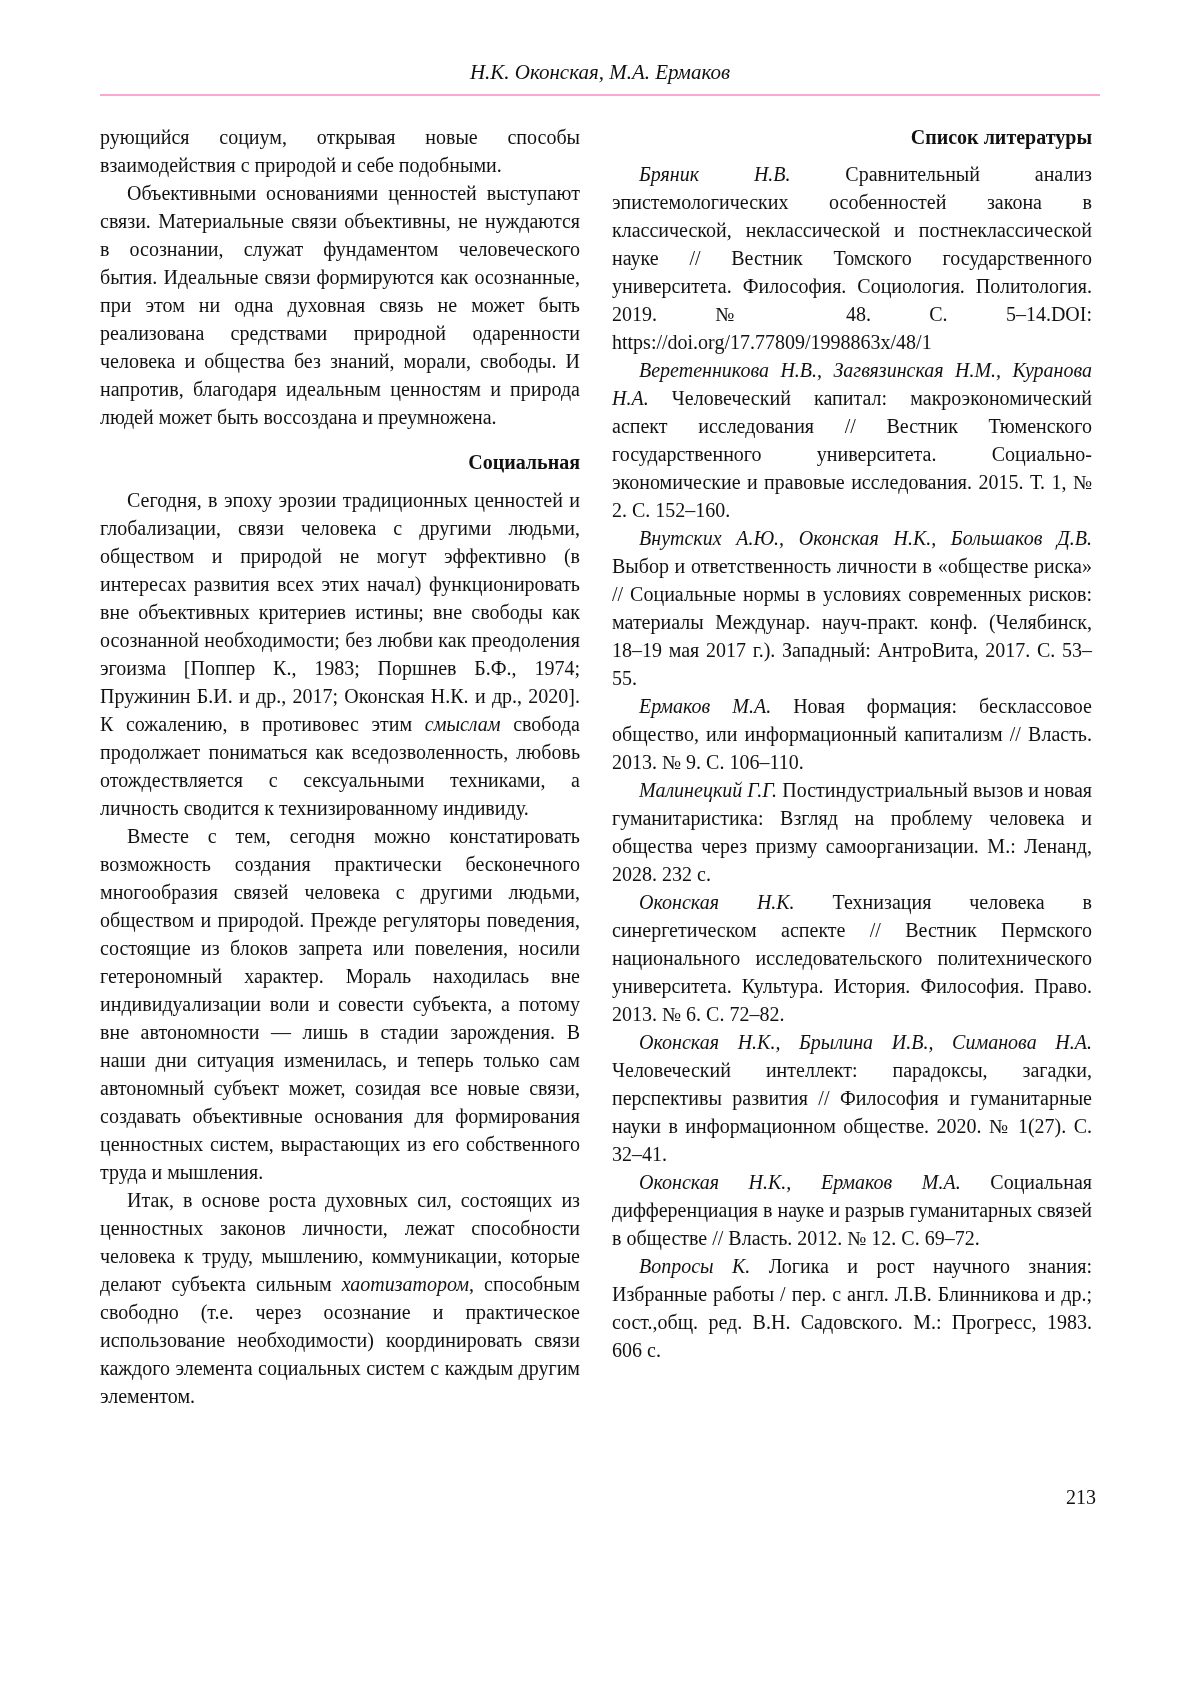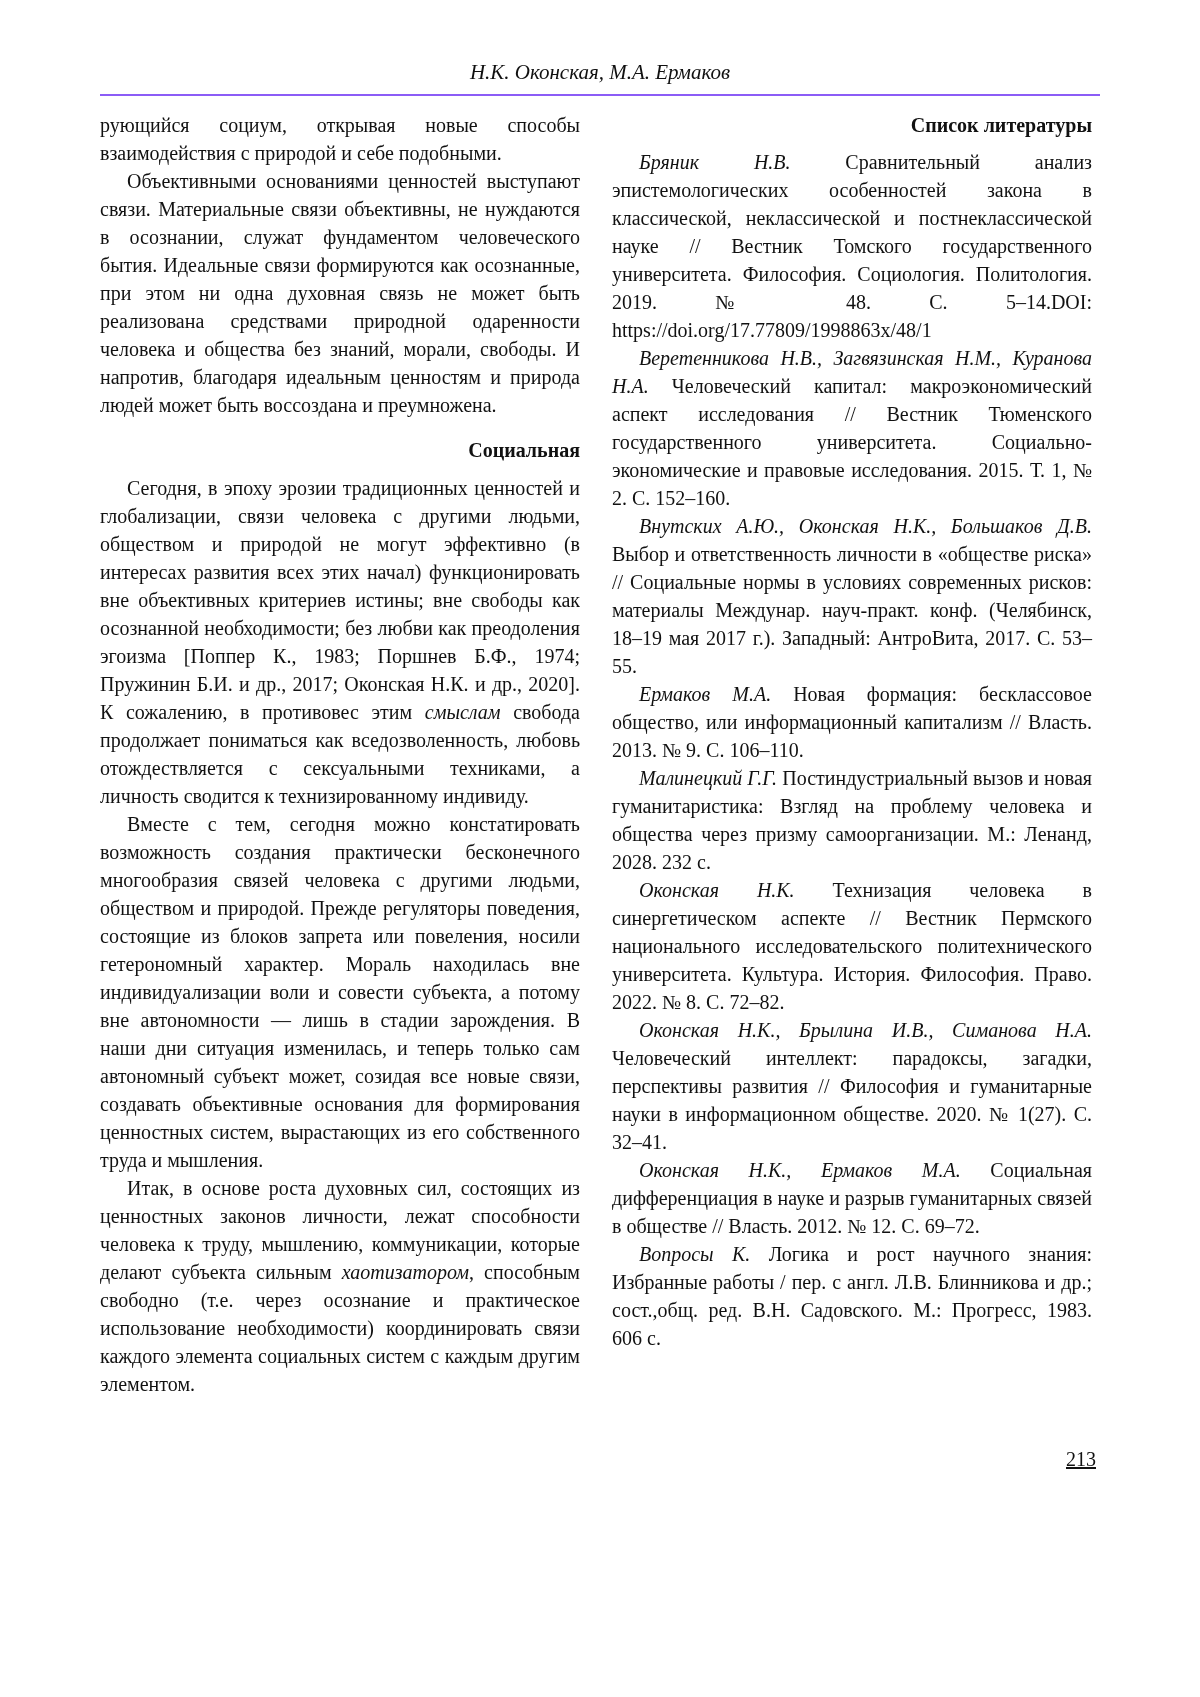--- a/index.html
+++ b/index.html
@@ -13,25 +13,25 @@
     box-sizing:border-box;
   }
   .running-header {
     width:1000px;
     margin:0 auto;
     padding-top:60px;
     padding-bottom:9px;
     text-align:center;
     font-style:italic;
     font-size:21px;
-    border-bottom:2px solid #8b5cf6;
+    border-bottom:2px solid #f9a8d4;
   }
   .columns {
     width:1000px;
-    margin:15px auto 0 auto;
+    margin:27px auto 0 auto;
     display:flex;
     gap:32px;
   }
   .col {
     width:480px;
     font-size:20px;
     line-height:28px;
     text-align:justify;
   }
   .col p { margin:0; text-indent:27px; }
@@ -41,24 +41,23 @@
     font-size:20px;
     text-align:right;
     text-indent:0;
     margin:17px 0 10px 0;
   }
   .col-right .section-heading { margin:0 0 9px 0; }
   .ref { margin:0; text-indent:27px; }
   .ref i { font-style:italic;font-family:Liberation Serif, serif; }
   .page-number {
     position:absolute;
-    top:1448px;
+    top:1486px;
     right:104px;
     font-size:20px;
-    text-decoration:underline;
   }
 </style>
 </head>
 <body>
 
 <div class="page">
 
   <div class="running-header">Н.К. Оконская, М.А. Ермаков</div>
 
   <div class="columns">
@@ -77,21 +76,21 @@
     </div>
 
     <div class="col col-right">
       <div class="section-heading">Список литературы</div>
 
       <p class="ref"><i>Бряник Н.В.</i><span> Сравнительный анализ эпистемологических особенностей закона в классической, неклассической и постнеклассической науке // Вестник Томского государственного университета. Философия. Социология. Политология. 2019. № 48. С. 5–14.DOI: https://doi.org/17.77809/1998863x/48/1</span></p>
       <p class="ref"><i>Веретенникова Н.В., Загвязинская Н.М., Куранова Н.А.</i><span> Человеческий капитал: макроэкономический аспект исследования // Вестник Тюменского государственного университета. Социально-экономические и правовые исследования. 2015. Т. 1, № 2. С. 152–160.</span></p>
       <p class="ref"><i>Внутских А.Ю., Оконская Н.К., Большаков Д.В.</i><span> Выбор и ответственность личности в «обществе риска» // Социальные нормы в условиях современных рисков: материалы Междунар. науч-практ. конф. (Челябинск, 18–19 мая 2017 г.). Западный: АнтроВита, 2017. С. 53–55.</span></p>
       <p class="ref"><i>Ермаков М.А.</i><span> Новая формация: бесклассовое общество, или информационный капитализм // Власть. 2013. № 9. С. 106–110.</span></p>
       <p class="ref"><i>Малинецкий Г.Г.</i><span> Постиндустриальный вызов и новая гуманитаристика: Взгляд на проблему человека и общества через призму самоорганизации. М.: Ленанд, 2028. 232 с.</span></p>
-      <p class="ref"><i>Оконская Н.К.</i><span> Технизация человека в синергетическом аспекте // Вестник Пермского национального исследовательского политехнического университета. Культура. История. Философия. Право. 2022. № 8. С. 72–82.</span></p>
+      <p class="ref"><i>Оконская Н.К.</i><span> Технизация человека в синергетическом аспекте // Вестник Пермского национального исследовательского политехнического университета. Культура. История. Философия. Право. 2013. № 6. С. 72–82.</span></p>
       <p class="ref"><i>Оконская Н.К., Брылина И.В., Симанова Н.А.</i><span> Человеческий интеллект: парадоксы, загадки, перспективы развития // Философия и гуманитарные науки в информационном обществе. 2020. № 1(27). С. 32–41.</span></p>
       <p class="ref"><i>Оконская Н.К., Ермаков М.А.</i><span> Социальная дифференциация в науке и разрыв гуманитарных связей в обществе // Власть. 2012. № 12. С. 69–72.</span></p>
       <p class="ref"><i>Вопросы К.</i><span> Логика и рост научного знания: Избранные работы / пер. с англ. Л.В. Блинникова и др.; сост.,общ. ред. В.Н. Садовского. М.: Прогресс, 1983. 606 с.</span></p>
     </div>
 
   </div>
 
   <div class="page-number">213</div>
 
 </div>

